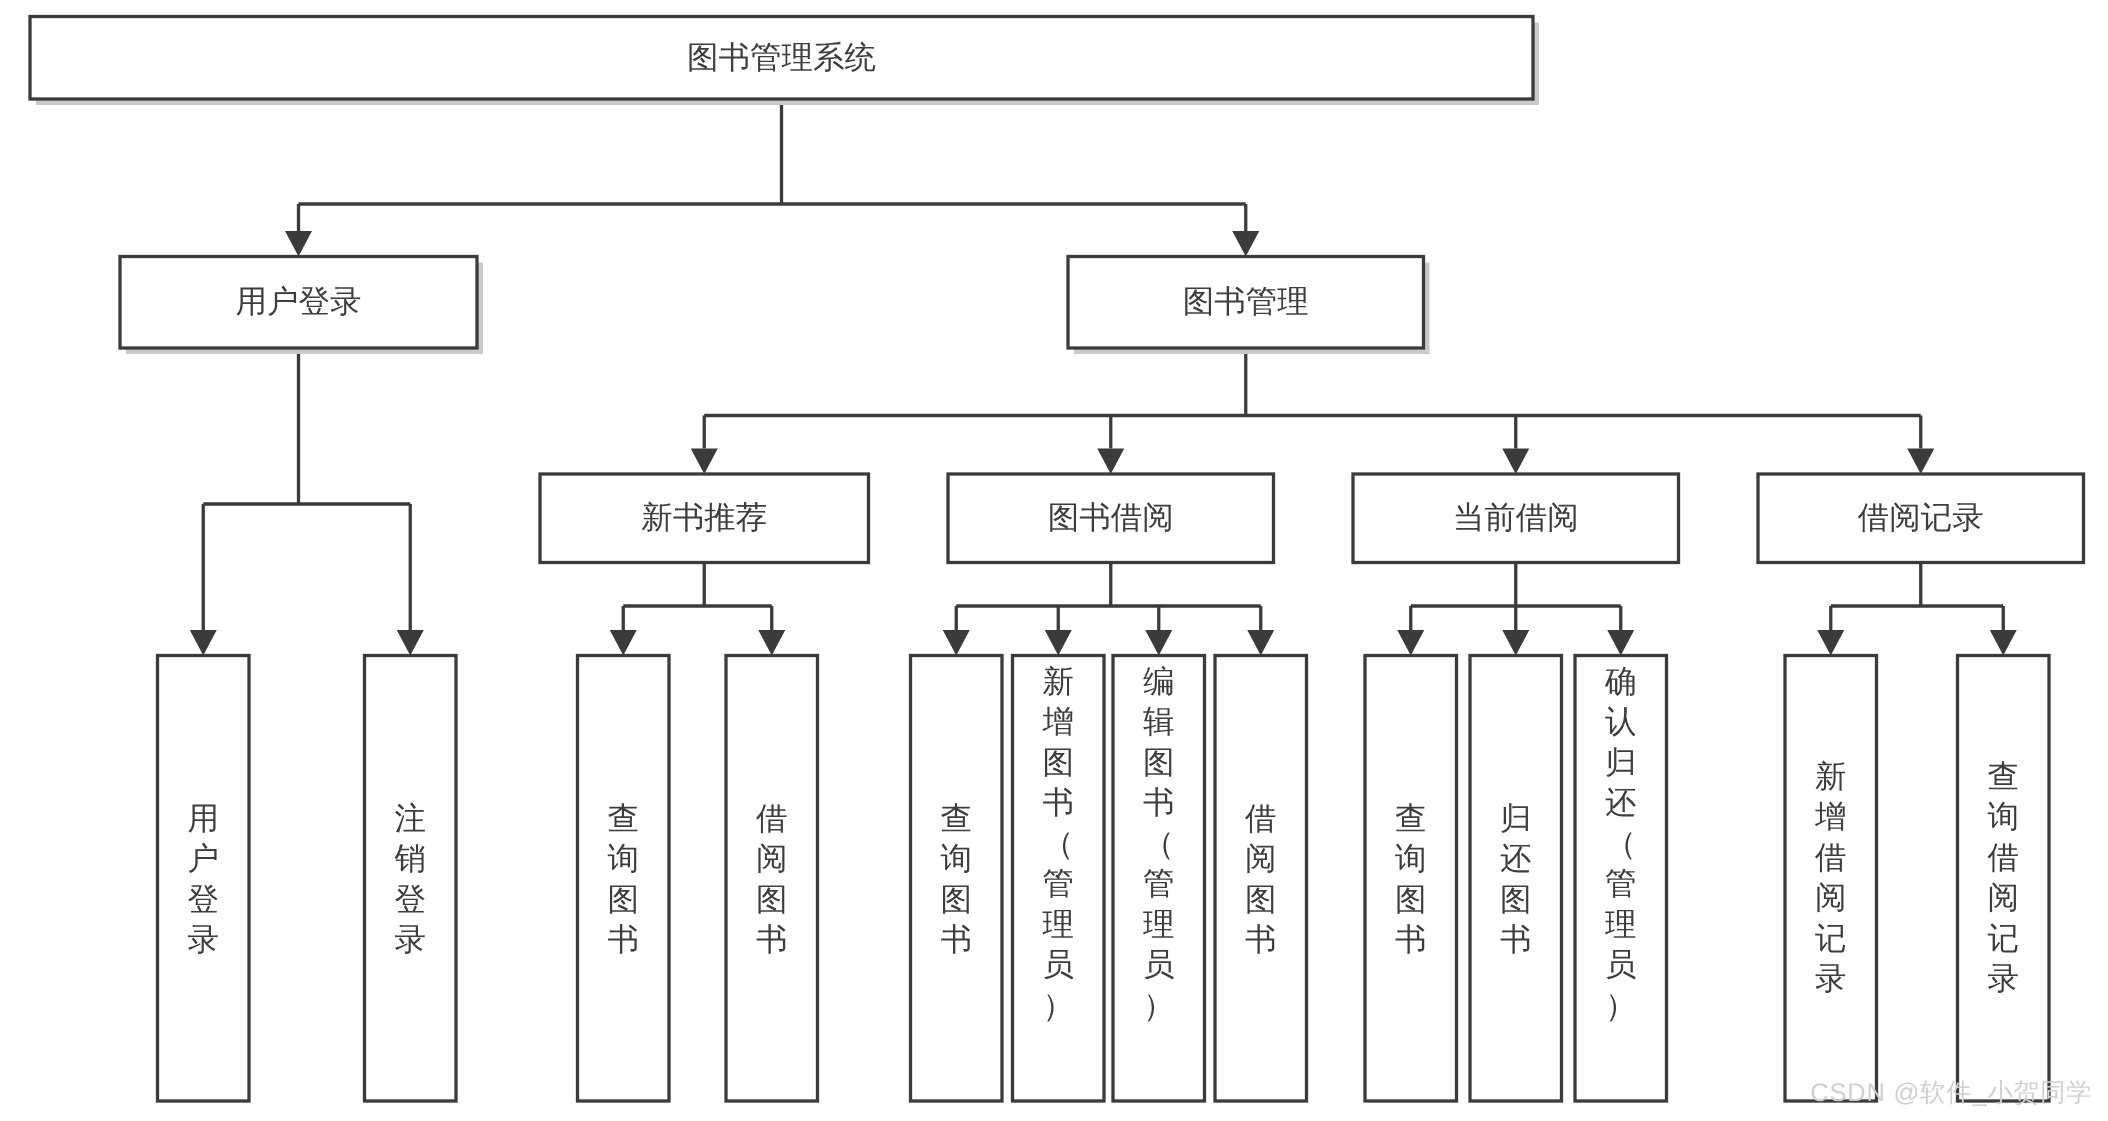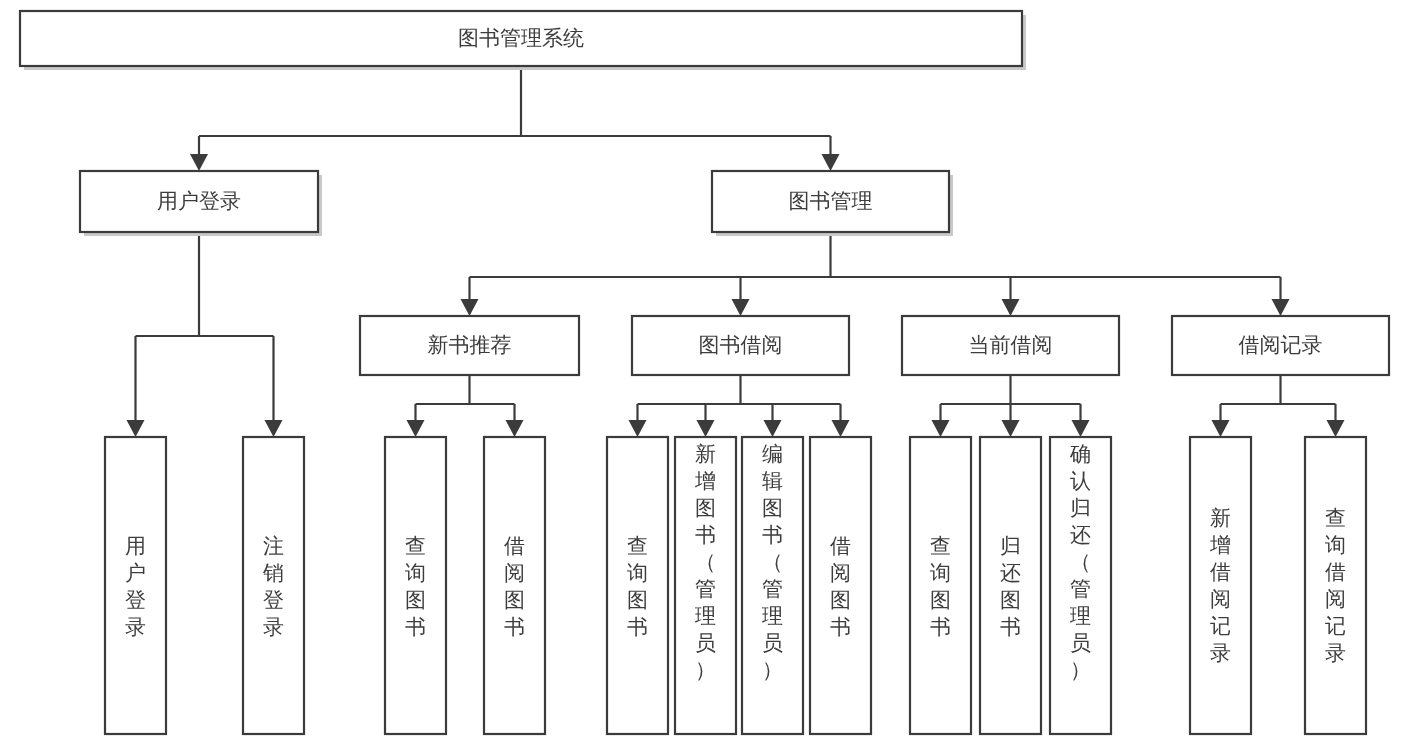--- a/index.html
+++ b/index.html
@@ -224,14 +224,15 @@
           <rect x="1190" y="437" width="61" height="297" class="node-box"></rect>
           <text x="1220.5" class="node-label-vertical"><tspan x="1220.5" y="524.5">新</tspan><tspan x="1220.5" y="551.5">增</tspan><tspan x="1220.5" y="578.5">借</tspan><tspan x="1220.5" y="605.5">阅</tspan><tspan x="1220.5" y="632.5">记</tspan><tspan x="1220.5" y="659.5">录</tspan></text>
         </g>
         <g>
           <rect x="1305" y="437" width="61" height="297" class="node-box"></rect>
           <text x="1335.5" class="node-label-vertical"><tspan x="1335.5" y="524.5">查</tspan><tspan x="1335.5" y="551.5">询</tspan><tspan x="1335.5" y="578.5">借</tspan><tspan x="1335.5" y="605.5">阅</tspan><tspan x="1335.5" y="632.5">记</tspan><tspan x="1335.5" y="659.5">录</tspan></text>
         </g>
       </g>
   </svg>
 
+  <div class="watermark-text">CSDN @软件_小贺同学</div>
 
 </div>
 
 </body></html>

